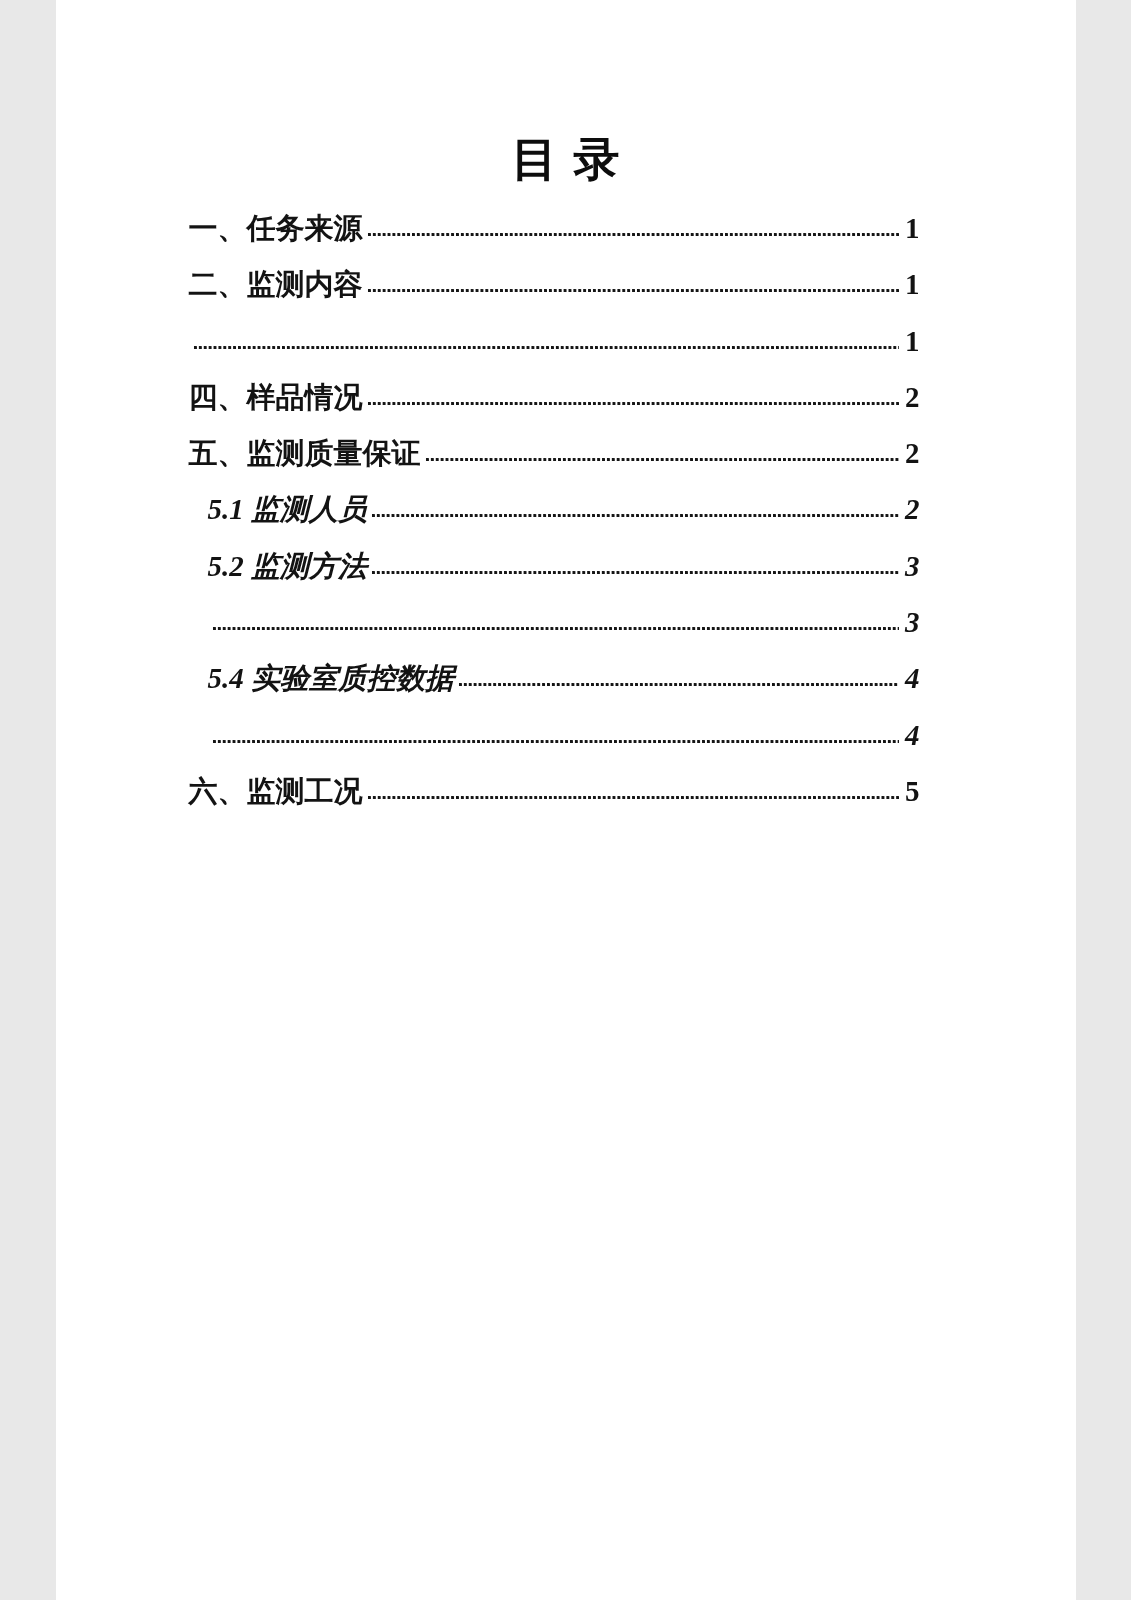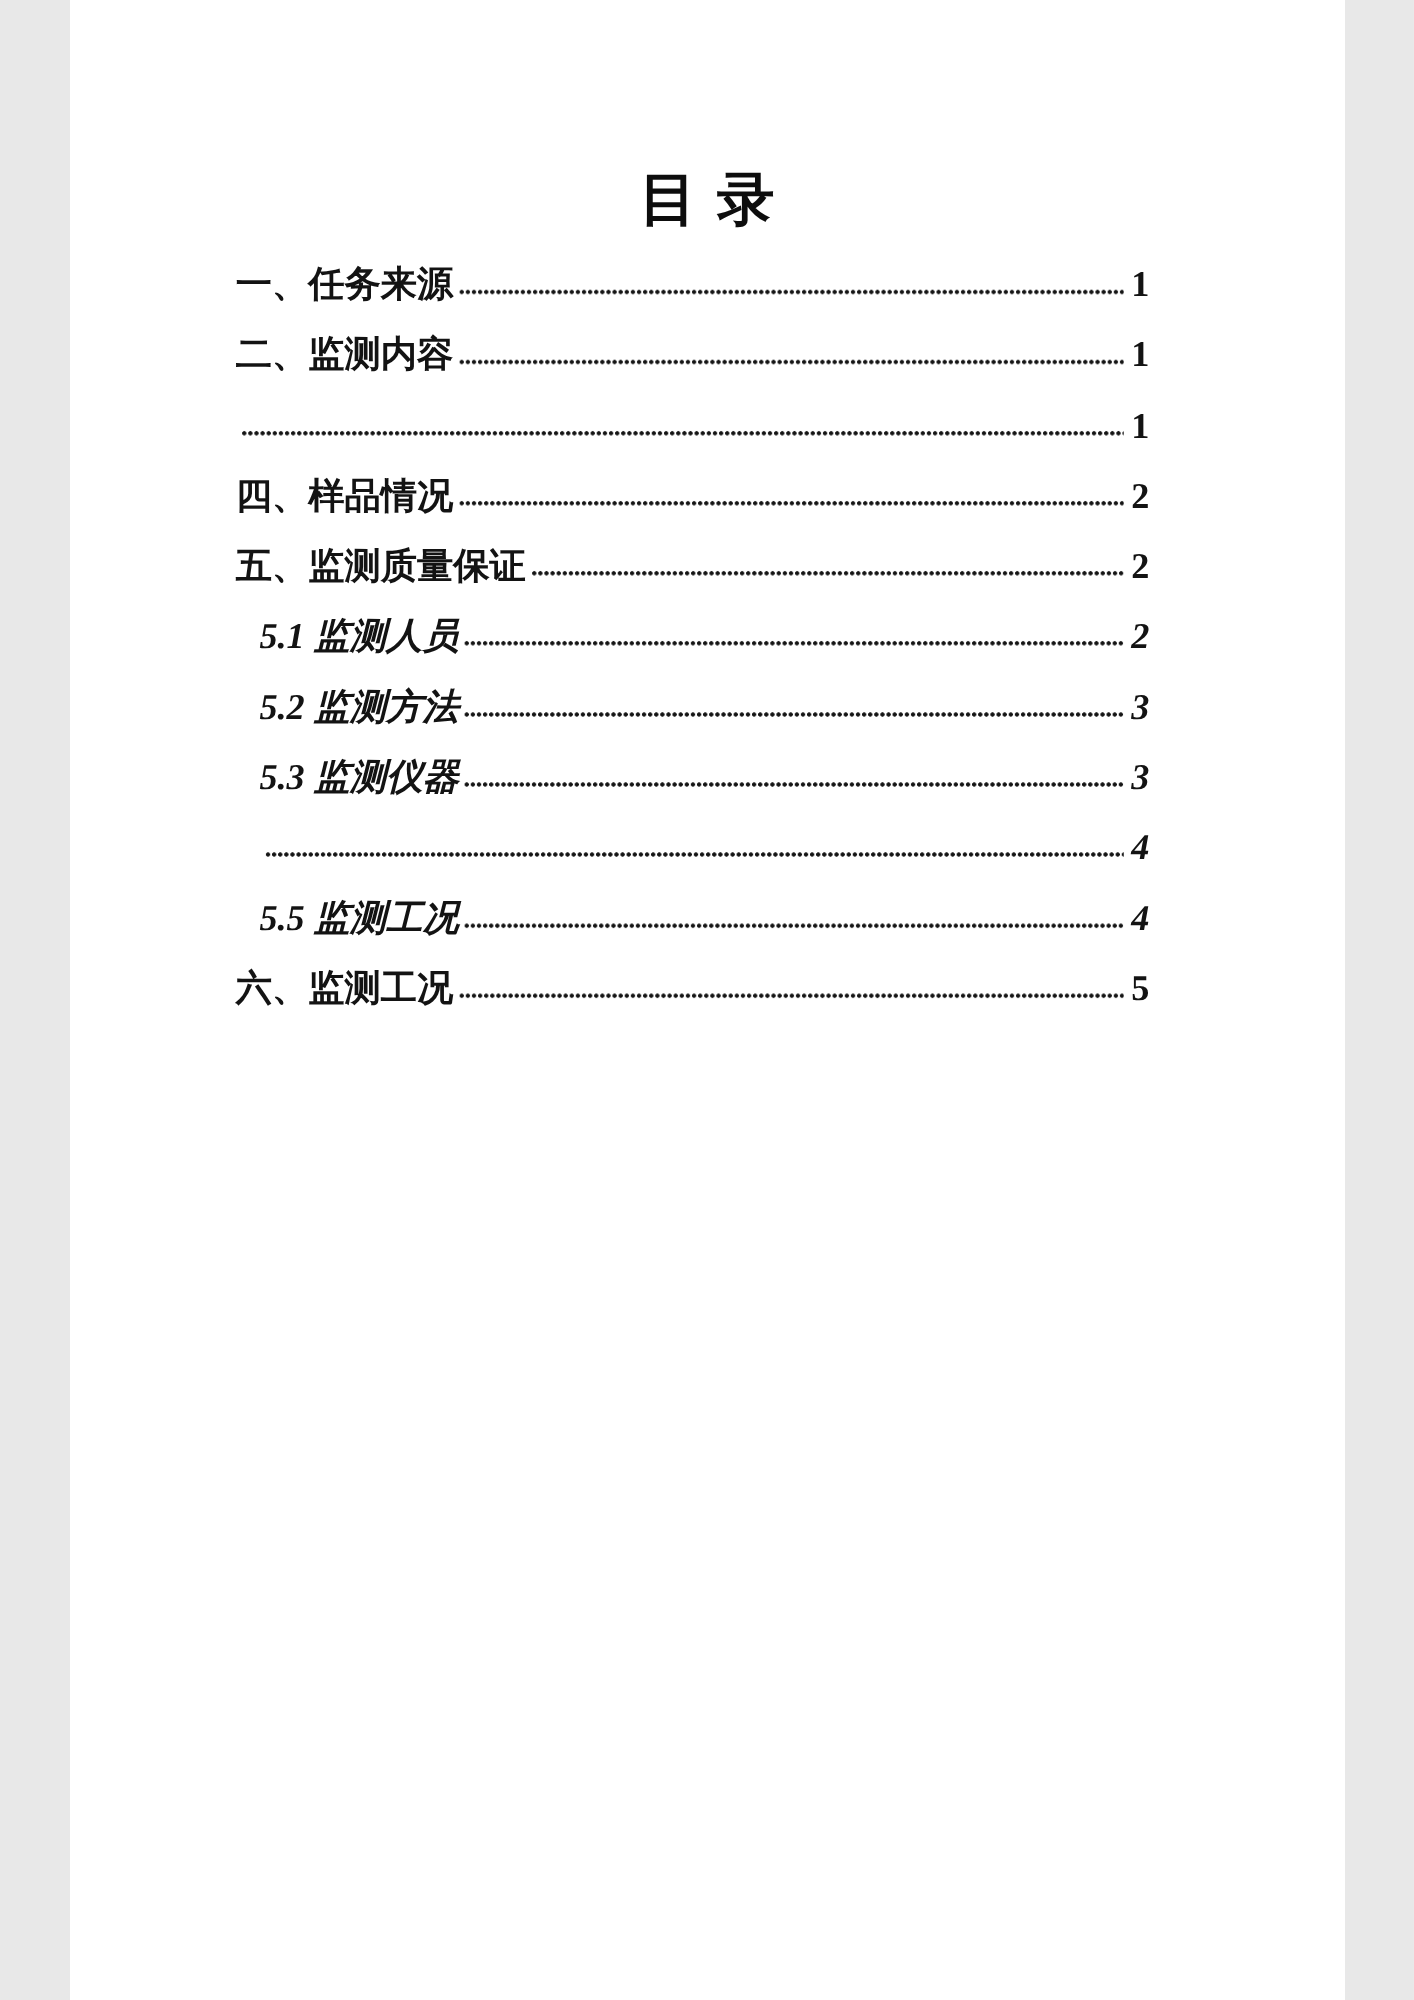--- a/index.html
+++ b/index.html
@@ -102,30 +102,29 @@
         <span class="toc-label">5.1 监测人员</span>
         <span class="dot-leader"></span>
         <span class="toc-page">2</span>
       </div>
       <div class="toc-row sub">
         <span class="toc-label">5.2 监测方法</span>
         <span class="dot-leader"></span>
         <span class="toc-page">3</span>
       </div>
       <div class="toc-row sub">
-        <span class="toc-label">5.3 监测仪器</span>
         <span class="dot-leader"></span>
         <span class="toc-page">3</span>
       </div>
       <div class="toc-row sub">
+        <span class="toc-label">5.4 实验室质控数据</span>
         <span class="dot-leader"></span>
         <span class="toc-page">4</span>
       </div>
       <div class="toc-row sub">
-        <span class="toc-label">5.5 监测工况</span>
         <span class="dot-leader"></span>
         <span class="toc-page">4</span>
       </div>
       <div class="toc-row">
         <span class="toc-label">六、监测工况</span>
         <span class="dot-leader"></span>
         <span class="toc-page">5</span>
       </div>
     </div>
 

